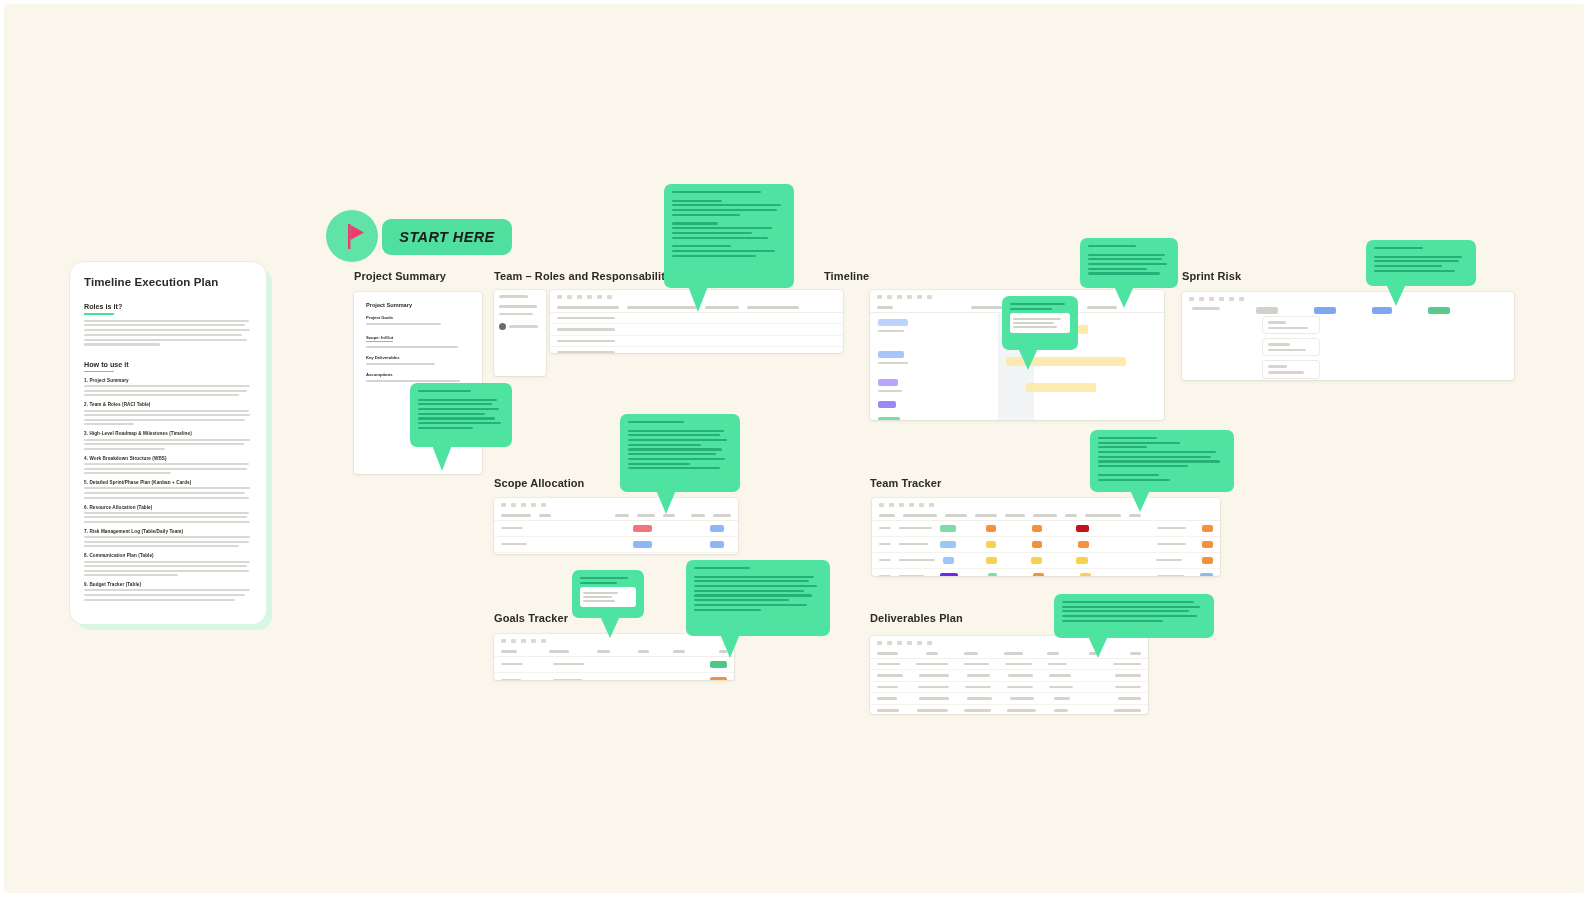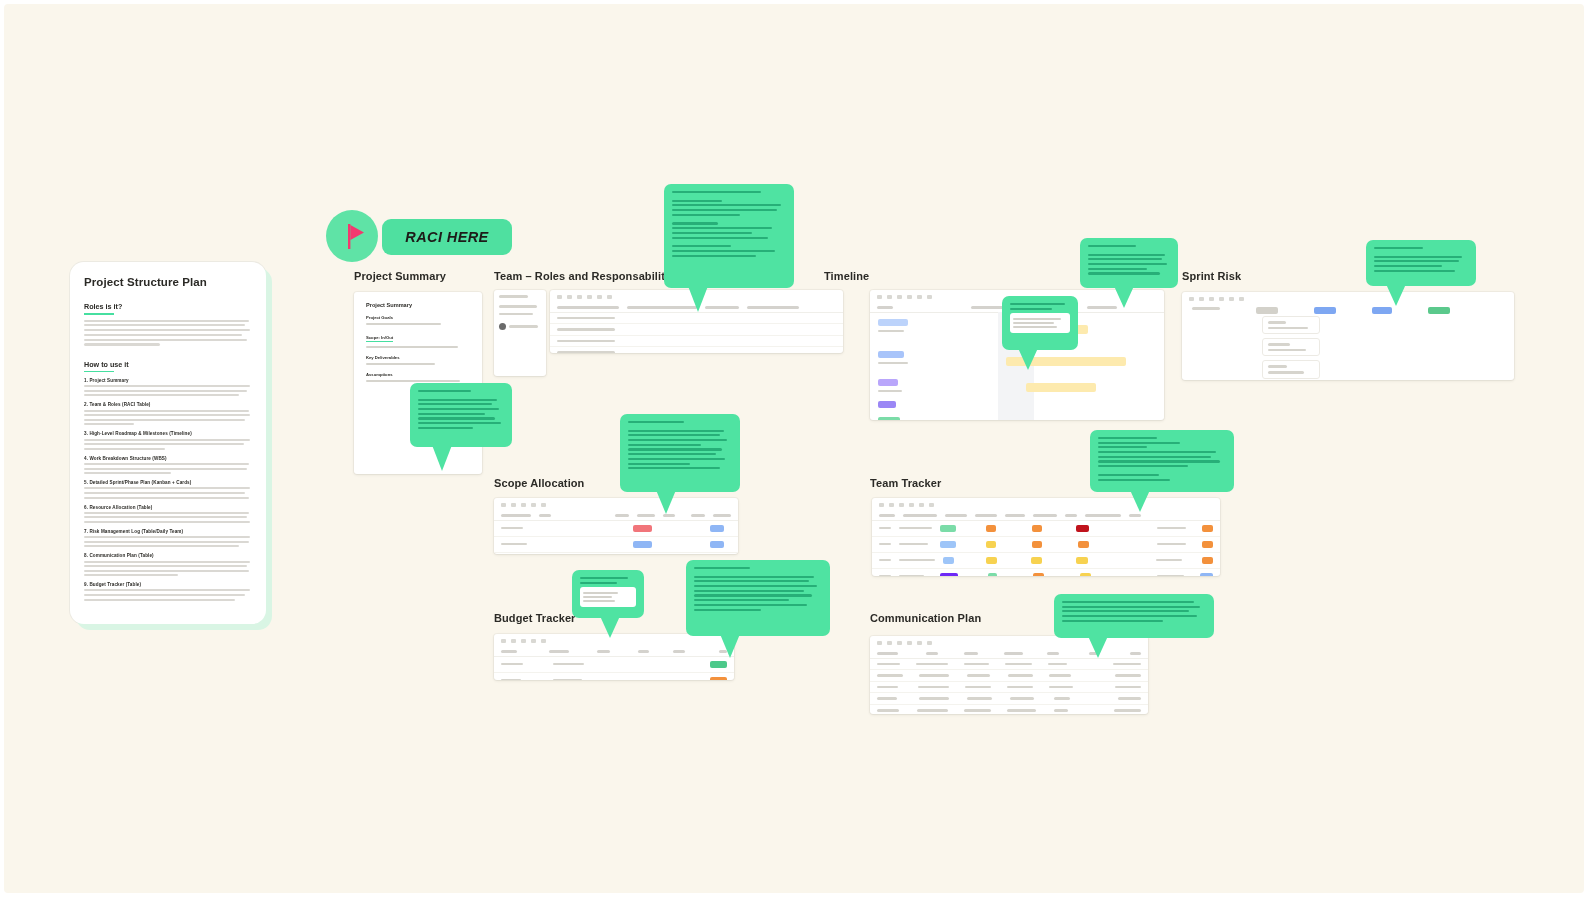--- a/index.html
+++ b/index.html
@@ -91,21 +91,21 @@
   }
   .mini-shot { background:#fff; border-radius:3px; padding:3px; margin-top:3px; }
   .mini-ln { height:2px; background:#d4d2cb; border-radius:2px; margin:2px 0; }
 </style>
 </head>
 <body>
 
 <div id="canvas">
 
   <div class="info-card">
-    <div class="info-title">Project Structure Plan</div>
+    <div class="info-title">Timeline Execution Plan</div>
 
     <div class="info-h2">Roles is it?</div>
     <div class="para">
       <div class="ln" style="width:98%"></div>
         <div class="ln" style="width:96%"></div>
       <div class="ln" style="width:99%"></div>
         <div class="ln" style="width:94%"></div>
       <div class="ln" style="width:97%"></div>
         <div class="ln" style="width:45%"></div>
     </div>
@@ -178,30 +178,30 @@
         <div class="ln" style="width:90%"></div>
     </div>
   </div>
 
   <div class="flag-circle">
     <svg width="52" height="52" viewBox="0 0 52 52">
       <rect x="22" y="14" width="2.4" height="25" fill="#f2396f"></rect>
       <path d="M24.4 15 L38 22.5 L24.4 30 Z" fill="#f2396f"></path>
     </svg>
   </div>
-  <div class="start-btn">RACI HERE</div>
+  <div class="start-btn">START HERE</div>
 
   <div class="sec-label" style="left:350px; top:266px;">Project Summary</div>
   <div class="sec-label" style="left:490px; top:266px;">Team – Roles and Responsabilities</div>
   <div class="sec-label" style="left:820px; top:266px;">Timeline</div>
   <div class="sec-label" style="left:1178px; top:266px;">Sprint Risk</div>
   <div class="sec-label" style="left:490px; top:473px;">Scope Allocation</div>
   <div class="sec-label" style="left:866px; top:473px;">Team Tracker</div>
-  <div class="sec-label" style="left:490px; top:608px;">Budget Tracker</div>
-  <div class="sec-label" style="left:866px; top:608px;">Communication Plan</div>
+  <div class="sec-label" style="left:490px; top:608px;">Goals Tracker</div>
+  <div class="sec-label" style="left:866px; top:608px;">Deliverables Plan</div>
 
   <div class="card doc-card" style="left:350px; top:288px; width:128px; height:182px;">
     <div class="doc-title">Project Summary</div>
     <div class="doc-h">Project Goals</div>
     <div class="doc-l" style="width:72%"></div>
     <div class="doc-h u">Scope: In/Out</div>
     <div class="doc-l" style="width:88%"></div>
     <div class="doc-h">Key Deliverables</div>
     <div class="doc-l" style="width:66%"></div>
     <div class="doc-h">Assumptions</div>

